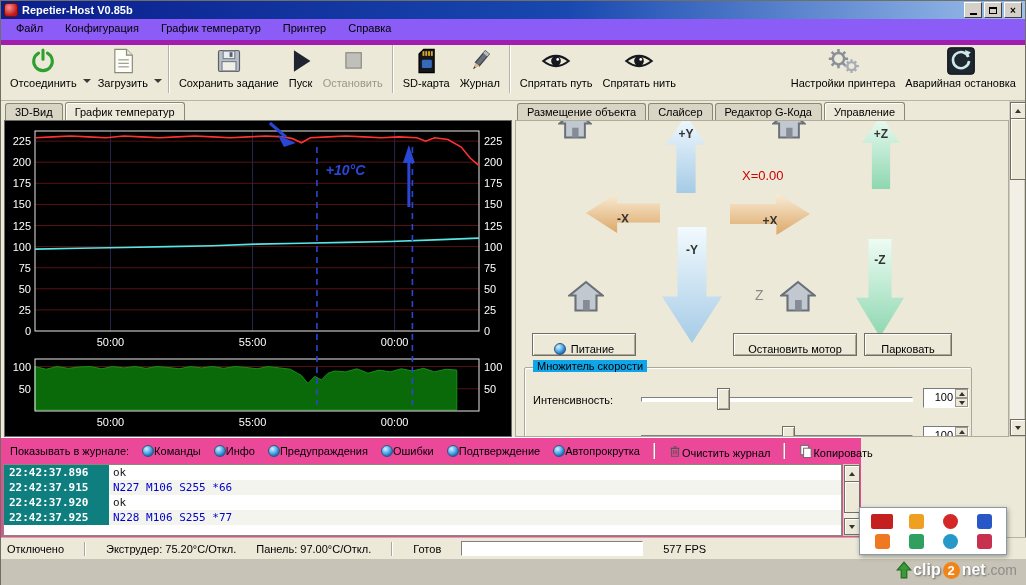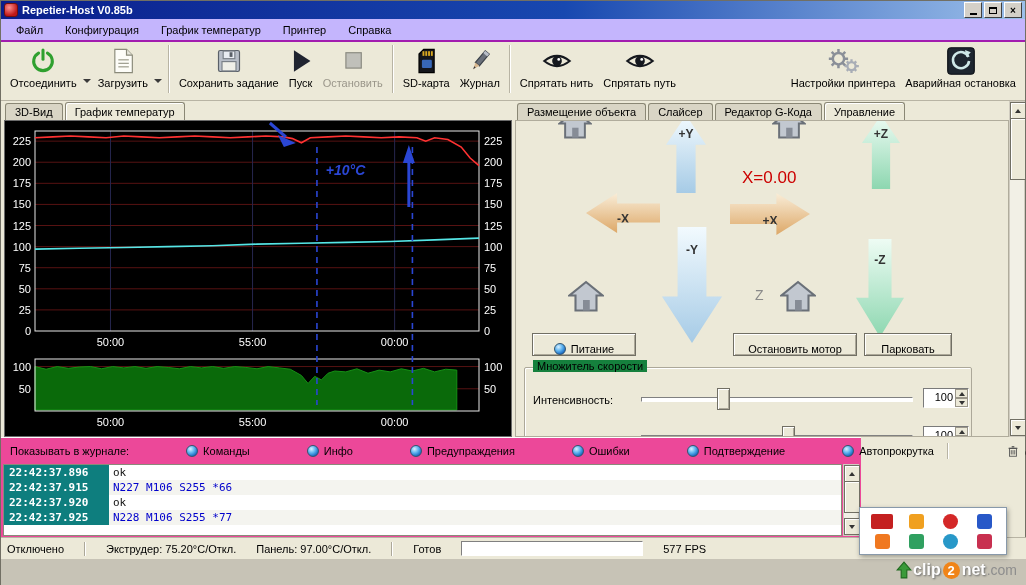--- a/index.html
+++ b/index.html
@@ -8,21 +8,21 @@
 
   
   .titlebar{position:absolute;left:0;top:0;right:0;height:18px;background:linear-gradient(90deg,#0a1e8c 0%,#1848b0 55%,#9cc0ea 100%);display:flex;align-items:center;padding:0 3px;color:#fff;}
   .app-icon{width:12px;height:12px;border-radius:3px;background:radial-gradient(circle at 35% 30%,#ff9090,#c01818 70%);border:1px solid #70100f;margin-right:4px;flex:none;}
   .title-text{font-weight:bold;font-size:11px;flex:1;white-space:nowrap;}
   .winbtn{width:16px;height:14px;margin-left:2px;background:#d4d0c8;border:1px solid;border-color:#fff #404040 #404040 #fff;display:flex;align-items:center;justify-content:center;color:#000;font-size:10px;font-weight:bold;flex:none;}
   .glyph-min{width:7px;height:2px;background:#000;margin-top:7px;}
   .glyph-max{width:8px;height:7px;border:1px solid #000;border-top-width:2px;box-sizing:border-box;}
 
   
-  .menubar{position:absolute;top:18px;left:0;right:0;height:21px;background:#c4b5fd;border-bottom:2px solid #a21caf;display:flex;align-items:center;padding-left:4px;}
+  .menubar{position:absolute;top:18px;left:0;right:0;height:21px;background:#8b5cf6;border-bottom:5px solid #a21caf;display:flex;padding-left:4px;}
   .menu-item{padding:3px 11px;white-space:nowrap;}
 
   
   .toolbar{position:absolute;top:39px;left:0;right:0;height:61px;display:flex;align-items:flex-start;padding:2px 4px 0;border-bottom:1px solid #b8b4a4;box-sizing:border-box;}
   .tbtn{display:flex;flex-direction:column;align-items:center;gap:1px;padding:3px 5px 2px;white-space:nowrap;}
   .ticon{height:31px;display:flex;align-items:center;justify-content:center;}
   .tlabel.disabled{color:#9a968a;}
   .tdrop{width:11px;height:50px;display:flex;align-items:flex-end;justify-content:center;padding-bottom:5px;box-sizing:border-box;}
   .caret{width:0;height:0;border:4px solid transparent;border-top-color:#3a3a3a;}
   .tsep{width:0;height:48px;margin:3px 4px 0;border-left:1px solid #b8b4a4;border-right:1px solid #fff;}
@@ -40,48 +40,48 @@
   
   .jog{position:absolute;display:flex;justify-content:center;font-weight:bold;font-size:12px;color:#333;filter:drop-shadow(0 1px 1px #99a);cursor:pointer;}
   .shape-up{clip-path:polygon(50% 0%,100% 38%,74% 38%,74% 100%,26% 100%,26% 38%,0% 38%);}
   .shape-down{clip-path:polygon(26% 0%,74% 0%,74% 60%,100% 60%,50% 100%,0% 60%,26% 60%);}
   .shape-right{clip-path:polygon(0% 26%,58% 26%,58% 0%,100% 50%,58% 100%,58% 74%,0% 74%);}
   .shape-left{clip-path:polygon(100% 26%,42% 26%,42% 0%,0% 50%,42% 100%,42% 74%,100% 74%);}
   .grad-y{background:linear-gradient(180deg,#f2fafe 0%,#a6cbe6 100%);}
   .grad-x{background:linear-gradient(180deg,#f9edd8 0%,#dda868 100%);}
   .grad-z{background:linear-gradient(180deg,#eefcf4 0%,#8dd7b0 100%);}
   .home-btn{position:absolute;cursor:pointer;}
-  .x-pos{position:absolute;color:#cc0000;font-size:17px;}
+  .x-pos{position:absolute;color:#cc0000;font-size:13px;}
   .z-label{position:absolute;color:#8a8a8a;font-size:14px;}
 
   
   .btn{position:absolute;background:#ece9d8;border:1px solid #716f64;box-shadow:inset 1px 1px 0 #fff,inset -1px -1px 0 #aca899;display:flex;align-items:flex-end;justify-content:center;gap:5px;cursor:pointer;box-sizing:border-box;white-space:nowrap;}
   .led{width:12px;height:12px;border-radius:50%;background:radial-gradient(circle at 35% 30%,#d8f0ff 0%,#5fb4f0 40%,#1565c0 78%,#0a4a90 100%);border:1px solid #33556e;box-sizing:border-box;flex:none;}
   .groupbox{position:absolute;border:1px solid #aca899;box-shadow:inset 1px 1px 0 #fff;border-radius:2px;box-sizing:border-box;}
-  .legend{position:absolute;top:-8px;left:8px;background:#15803d;padding:0 4px;}
+  .legend{position:absolute;top:-8px;left:8px;background:#0ea5e9;padding:0 4px;}
   .glabel{position:absolute;}
   .slider{position:absolute;height:21px;}
   .track{position:absolute;left:0;right:0;top:9px;height:3px;background:#fff;border:1px solid;border-color:#808080 #fff #fff #808080;}
   .thumb{position:absolute;top:0;width:11px;height:20px;background:#ece9d8;border:1px solid #716f64;box-shadow:inset 1px 1px 0 #fff,inset -1px -1px 0 #aca899;cursor:pointer;}
   .spinner{position:absolute;width:46px;height:20px;background:#fff;border:1px solid;border-color:#7a7a7a #fff #fff #7a7a7a;box-sizing:border-box;}
   .spin-val{position:absolute;right:15px;top:2px;}
   .spin-btns{position:absolute;right:0;top:0;bottom:0;width:13px;display:flex;flex-direction:column;}
   .spin-btn{flex:1;background:#ece9d8;border:1px solid #9a968a;display:flex;align-items:center;justify-content:center;cursor:pointer;}
   .tri-up{width:0;height:0;border:3px solid transparent;border-bottom:4px solid #333;margin-top:-3px;}
   .tri-down{width:0;height:0;border:3px solid transparent;border-top:4px solid #333;margin-bottom:-3px;}
 
   
   .vscroll{position:absolute;width:16px;background:#f2f0e6;border:1px solid #d0ccc0;box-sizing:border-box;}
   .sbtn{position:absolute;left:0;width:14px;height:15px;background:#ece9d8;border:1px solid #716f64;box-shadow:inset 1px 1px 0 #fff;display:flex;align-items:center;justify-content:center;cursor:pointer;}
   .sthumb{position:absolute;left:0;width:14px;background:#ece9d8;border:1px solid #716f64;box-shadow:inset 1px 1px 0 #fff;cursor:grab;}
 
   
   .log-panel{position:absolute;left:0;top:436px;width:860px;height:100px;background:#ec4899;border-top:1px solid #fff;box-sizing:border-box;}
   .log-toggles{height:25px;display:flex;align-items:center;gap:13px;padding:0 9px;white-space:nowrap;}
-  .toggle{display:flex;align-items:flex-end;gap:5px;cursor:pointer;margin-left:44px;}
+  .toggle{display:flex;align-items:flex-end;cursor:pointer;}
   .lsep{width:0;height:16px;border-left:1px solid #b8b4a4;border-right:1px solid #fff;}
   .log-list{position:absolute;left:2px;top:26px;right:19px;bottom:1px;background:#fff;border:1px solid #8a8a7a;font-family:"DejaVu Sans Mono",monospace;font-size:11px;overflow:hidden;}
   .log-row{display:flex;height:15px;line-height:15px;}
   .log-row:nth-child(even){background:#f4f4ef;}
   .log-time{width:100px;background:#0e7e7e;color:#fff;padding-left:5px;flex:none;font-weight:bold;}
   .log-text{padding-left:4px;color:#111;}
   .log-row.cmd .log-text{color:#0000cc;}
 
   
   .statusbar{position:absolute;left:0;top:536px;width:1026px;height:22px;background:#ece9d8;border-top:1px solid #b8b4a4;display:flex;align-items:center;padding:0 6px;gap:20px;box-sizing:border-box;white-space:nowrap;}
@@ -212,31 +212,31 @@
     </div>
     <div class="tsep"></div>
     <div class="tbtn">
       <span class="ticon">
           <svg width="30" height="24" viewBox="0 0 26 20">
             <path d="M2 10 Q13 1 24 10 Q13 19 2 10 Z" fill="none" stroke="#15181e" stroke-width="1.8"></path>
             <circle cx="13" cy="10" r="4.2" fill="#15181e"></circle>
             <circle cx="14.5" cy="8.6" r="1.2" fill="#fff"></circle>
           </svg>
         </span>
-      <span class="tlabel">Спрятать нить</span>
+      <span class="tlabel">Спрятать путь</span>
     </div>
     <div class="tbtn">
       <span class="ticon">
           <svg width="30" height="24" viewBox="0 0 26 20">
             <path d="M2 10 Q13 1 24 10 Q13 19 2 10 Z" fill="none" stroke="#15181e" stroke-width="1.8"></path>
             <circle cx="13" cy="10" r="4.2" fill="#15181e"></circle>
             <circle cx="14.5" cy="8.6" r="1.2" fill="#fff"></circle>
           </svg>
         </span>
-      <span class="tlabel">Спрятать путь</span>
+      <span class="tlabel">Спрятать нить</span>
     </div>
     <div class="tspacer"></div>
     <div class="tbtn">
       <span class="ticon">
           <svg width="34" height="30" viewBox="0 0 30 26">
             <g stroke="#8a8f98" stroke-width="2.2" fill="none">
               <circle cx="11" cy="11" r="5"></circle>
               <path d="M11 2.5v3.4M11 16.1v3.4M2.5 11h3.4M16.1 11h3.4M5 5l2.4 2.4M14.6 14.6L17 17M17 5l-2.4 2.4M7.4 14.6L5 17"></path>
             </g>
             <g stroke="#a8adb6" stroke-width="2" fill="none">

